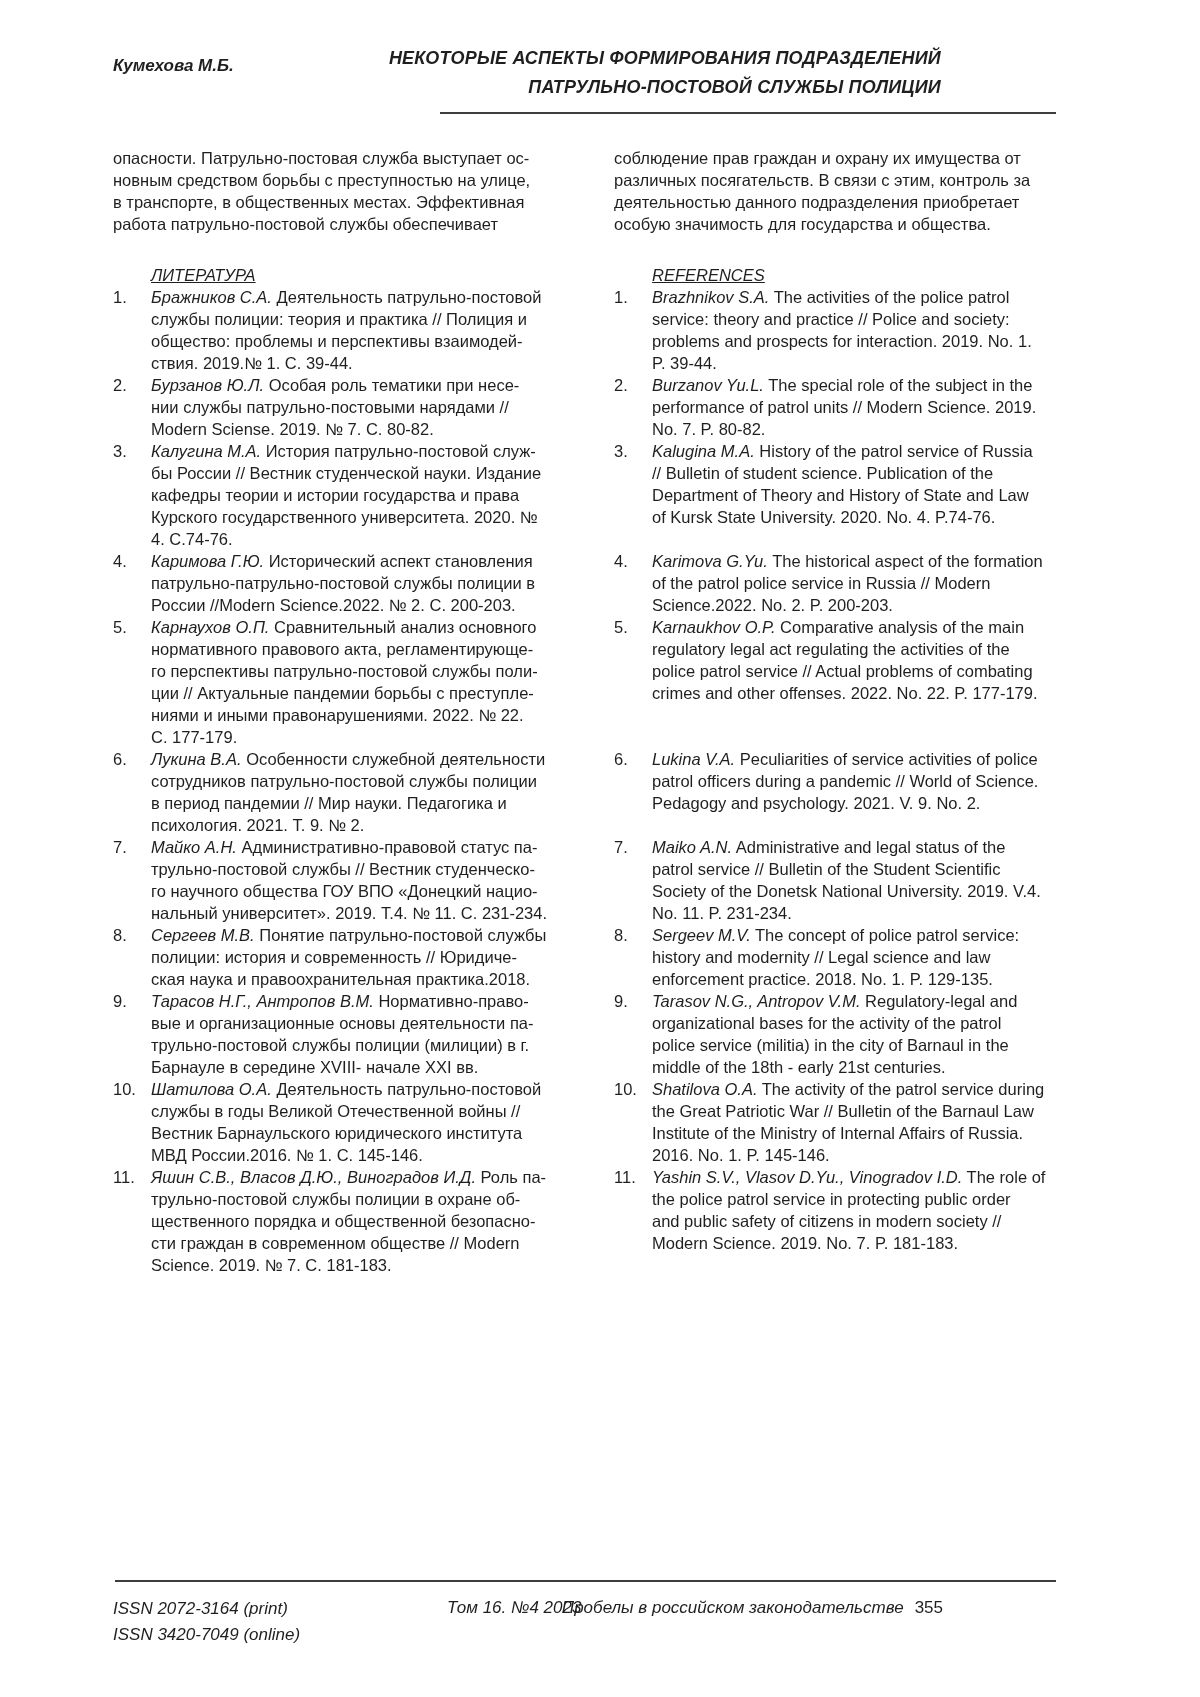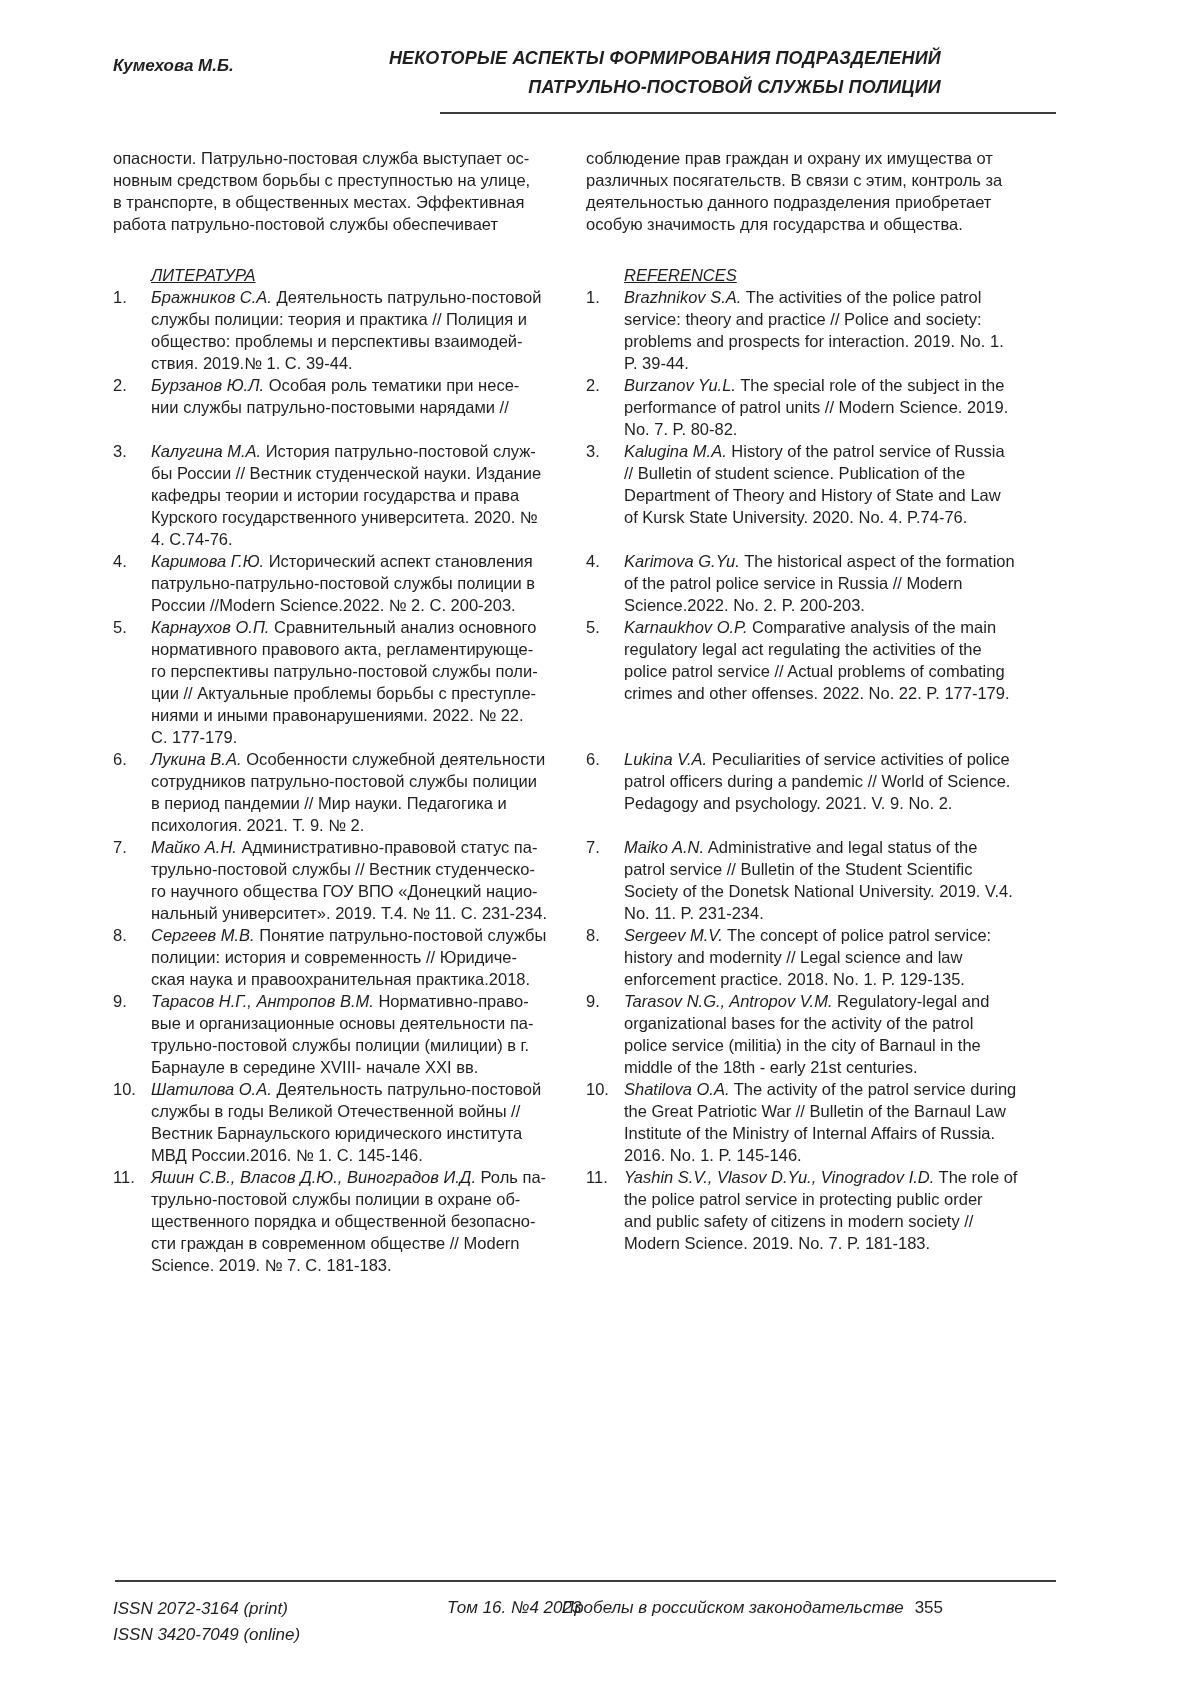--- a/index.html
+++ b/index.html
@@ -34,21 +34,21 @@
     position:absolute; left:1112px; top:1423px;
     width:2px; height:205px; background:#3d3d3d;
   }
   
   .content {
     position:absolute; left:113px; top:147px; width:975px;
     font-size:16.5px; line-height:22px;
   }
   .row { display:flex; }
   .col { width:473px; flex:0 0 473px; }
-  .col + .col { flex-basis:472px; width:472px; }
+  .col + .col { margin-left:28px; flex-basis:472px; width:472px; }
   .intro { white-space:pre-line; }
   .headings-row { margin-top:29px; }
   .sec-heading {
     margin-left:38px; font-style:italic; text-decoration:underline;
   }
   .itemcol { display:flex; }
   .num { width:38px; flex:0 0 38px; }
   .txt { flex:1 1 auto; min-width:0; }
   .line { white-space:nowrap; }
   .au { font-style:italic; }
@@ -135,20 +135,21 @@
             </div>
     </div>
   </div>
 
   <div class="row">
     <div class="col itemcol">
       <div class="num">2.</div>
       <div class="txt">
               <div class="line"><span class="au">Бурзанов Ю.Л.</span> Особая роль тематики при несе-</div>
               <div class="line">нии службы патрульно-постовыми нарядами //</div>
+              <div class="line">Modern Sciense. 2019. № 7. С. 80-82.</div>
             </div>
     </div>
     <div class="col itemcol">
       <div class="num">2.</div>
       <div class="txt">
               <div class="line"><span class="au">Burzanov Yu.L.</span> The special role of the subject in the</div>
               <div class="line">performance of patrol units // Modern Science. 2019.</div>
               <div class="line">No. 7. P. 80-82.</div>
             </div>
     </div>
@@ -195,21 +196,21 @@
     </div>
   </div>
 
   <div class="row">
     <div class="col itemcol">
       <div class="num">5.</div>
       <div class="txt">
               <div class="line"><span class="au">Карнаухов О.П.</span> Сравнительный анализ основного</div>
               <div class="line">нормативного правового акта, регламентирующе-</div>
               <div class="line">го перспективы патрульно-постовой службы поли-</div>
-              <div class="line">ции // Актуальные проблемы борьбы с преступле-</div>
+              <div class="line">ции // Актуальные пандемии борьбы с преступле-</div>
               <div class="line">ниями и иными правонарушениями. 2022. № 22.</div>
               <div class="line">С. 177-179.</div>
             </div>
     </div>
     <div class="col itemcol">
       <div class="num">5.</div>
       <div class="txt">
               <div class="line"><span class="au">Karnaukhov O.P.</span> Comparative analysis of the main</div>
               <div class="line">regulatory legal act regulating the activities of the</div>
               <div class="line">police patrol service // Actual problems of combating</div>

